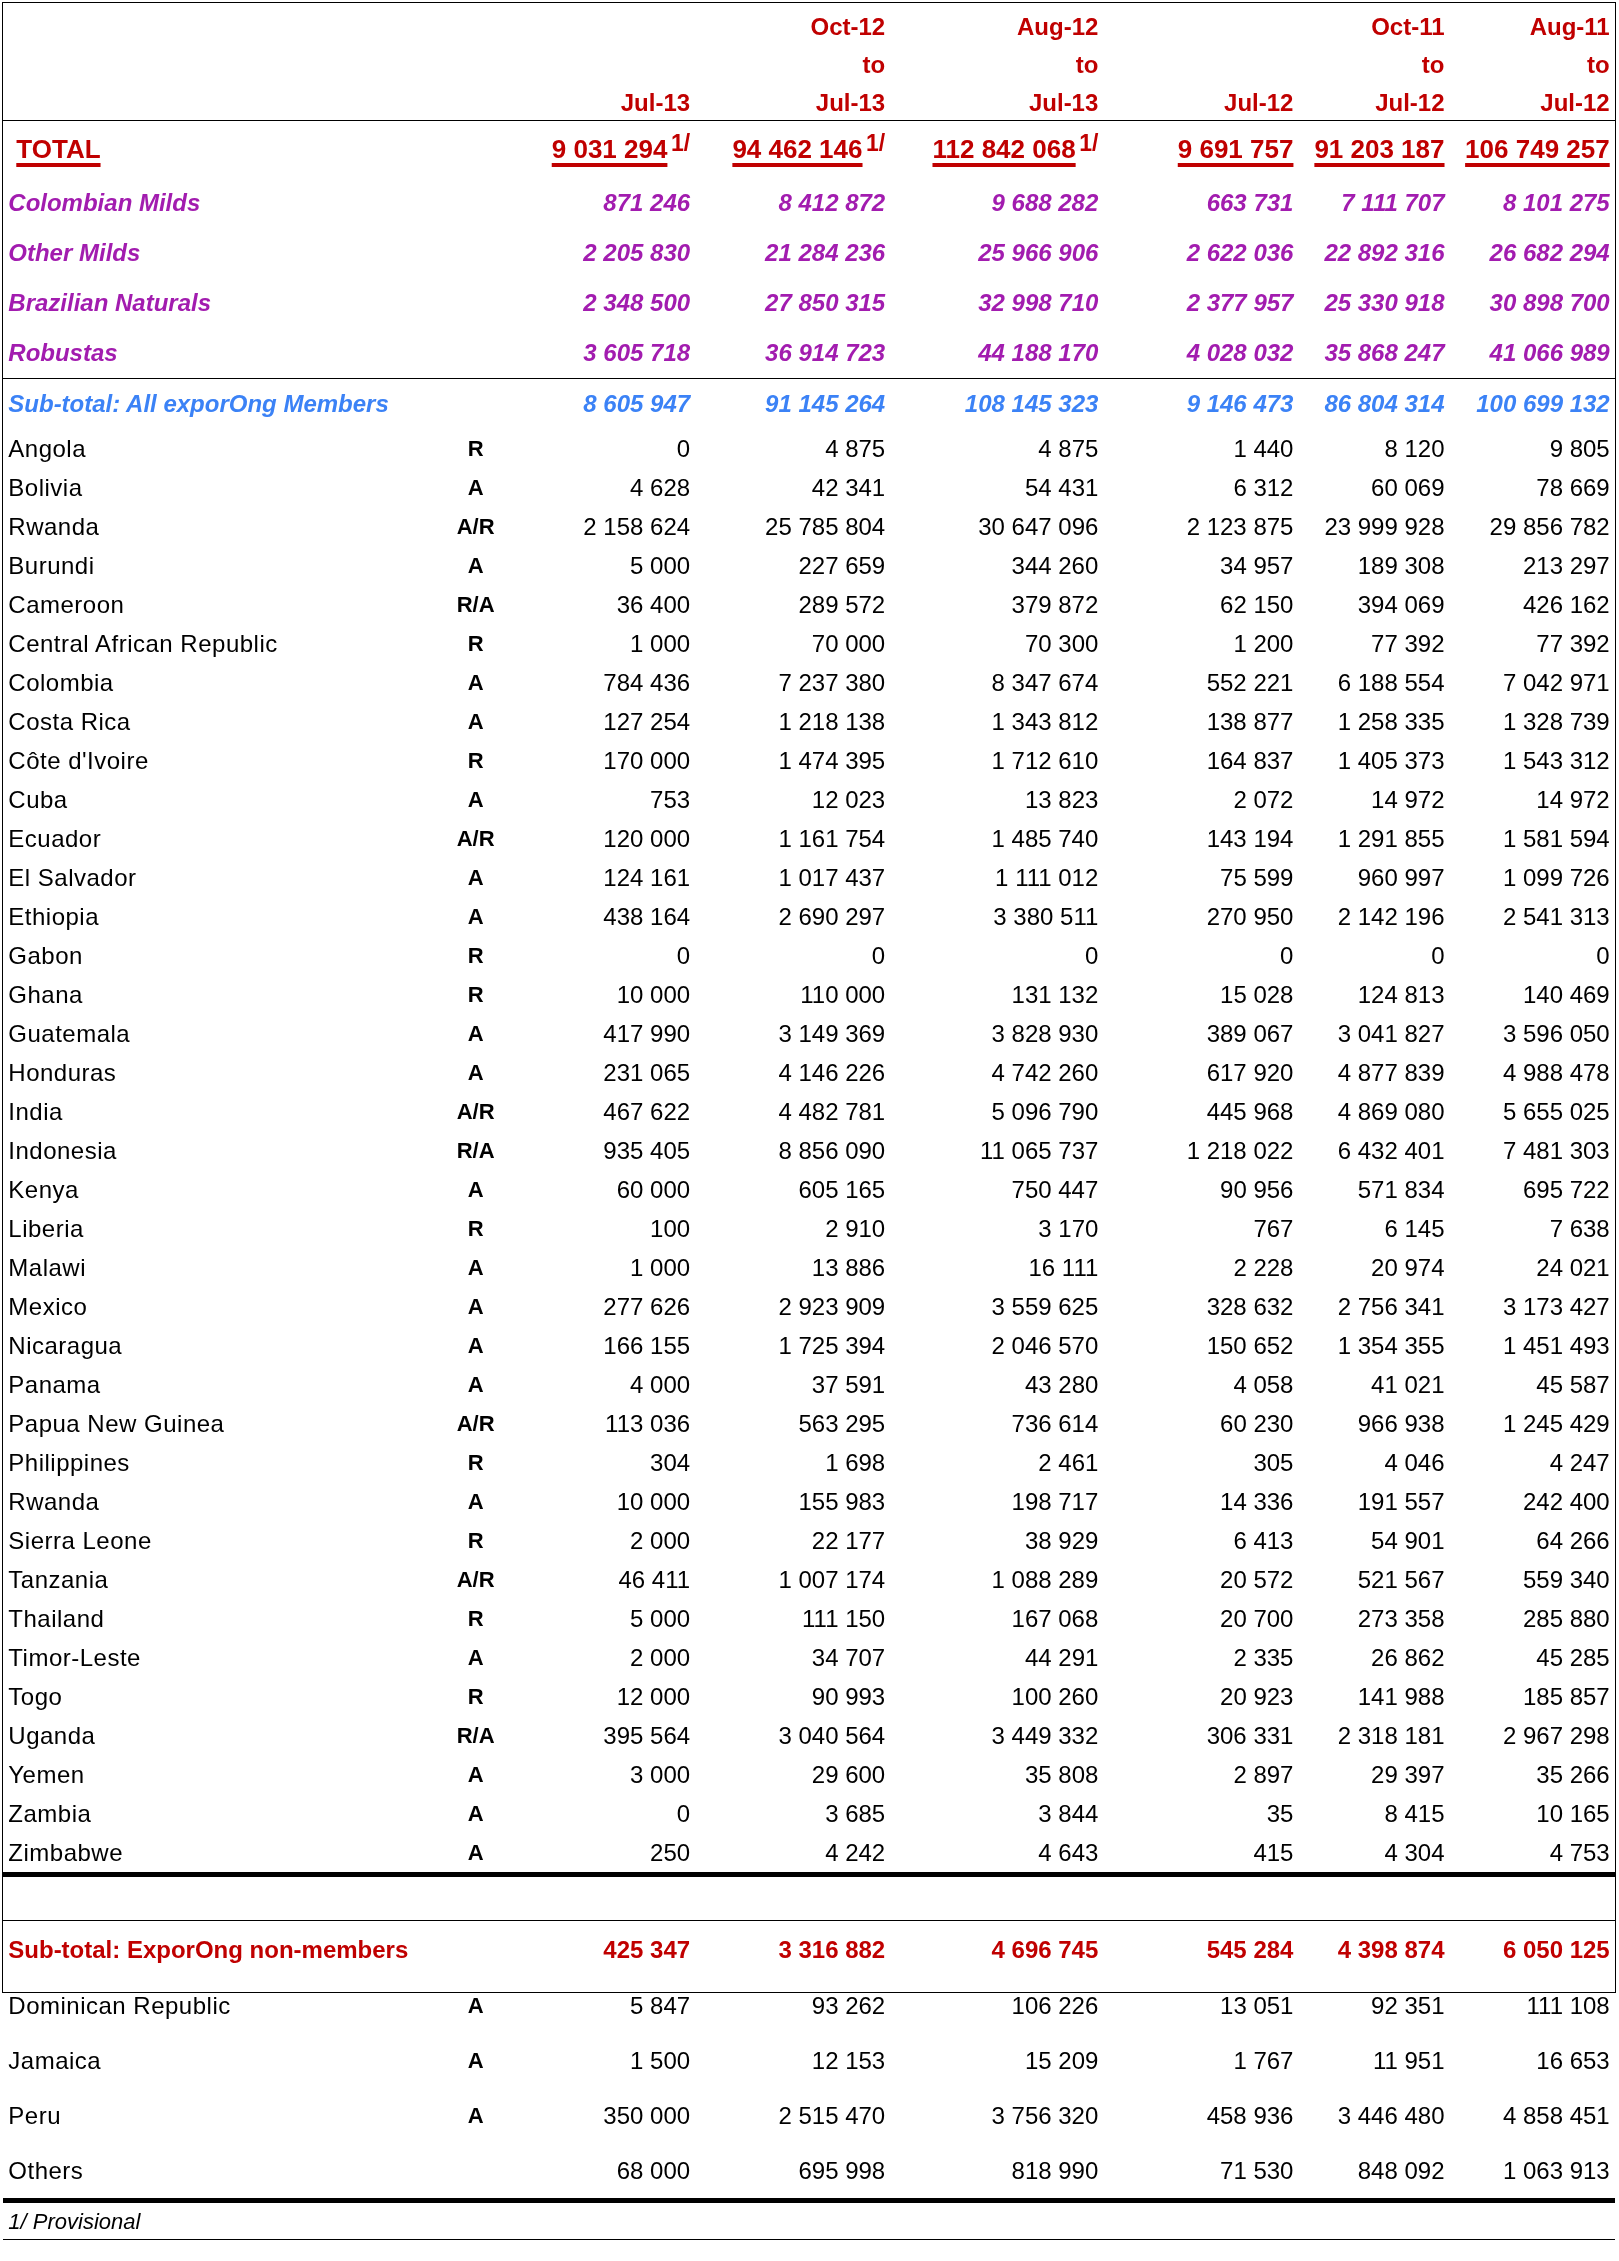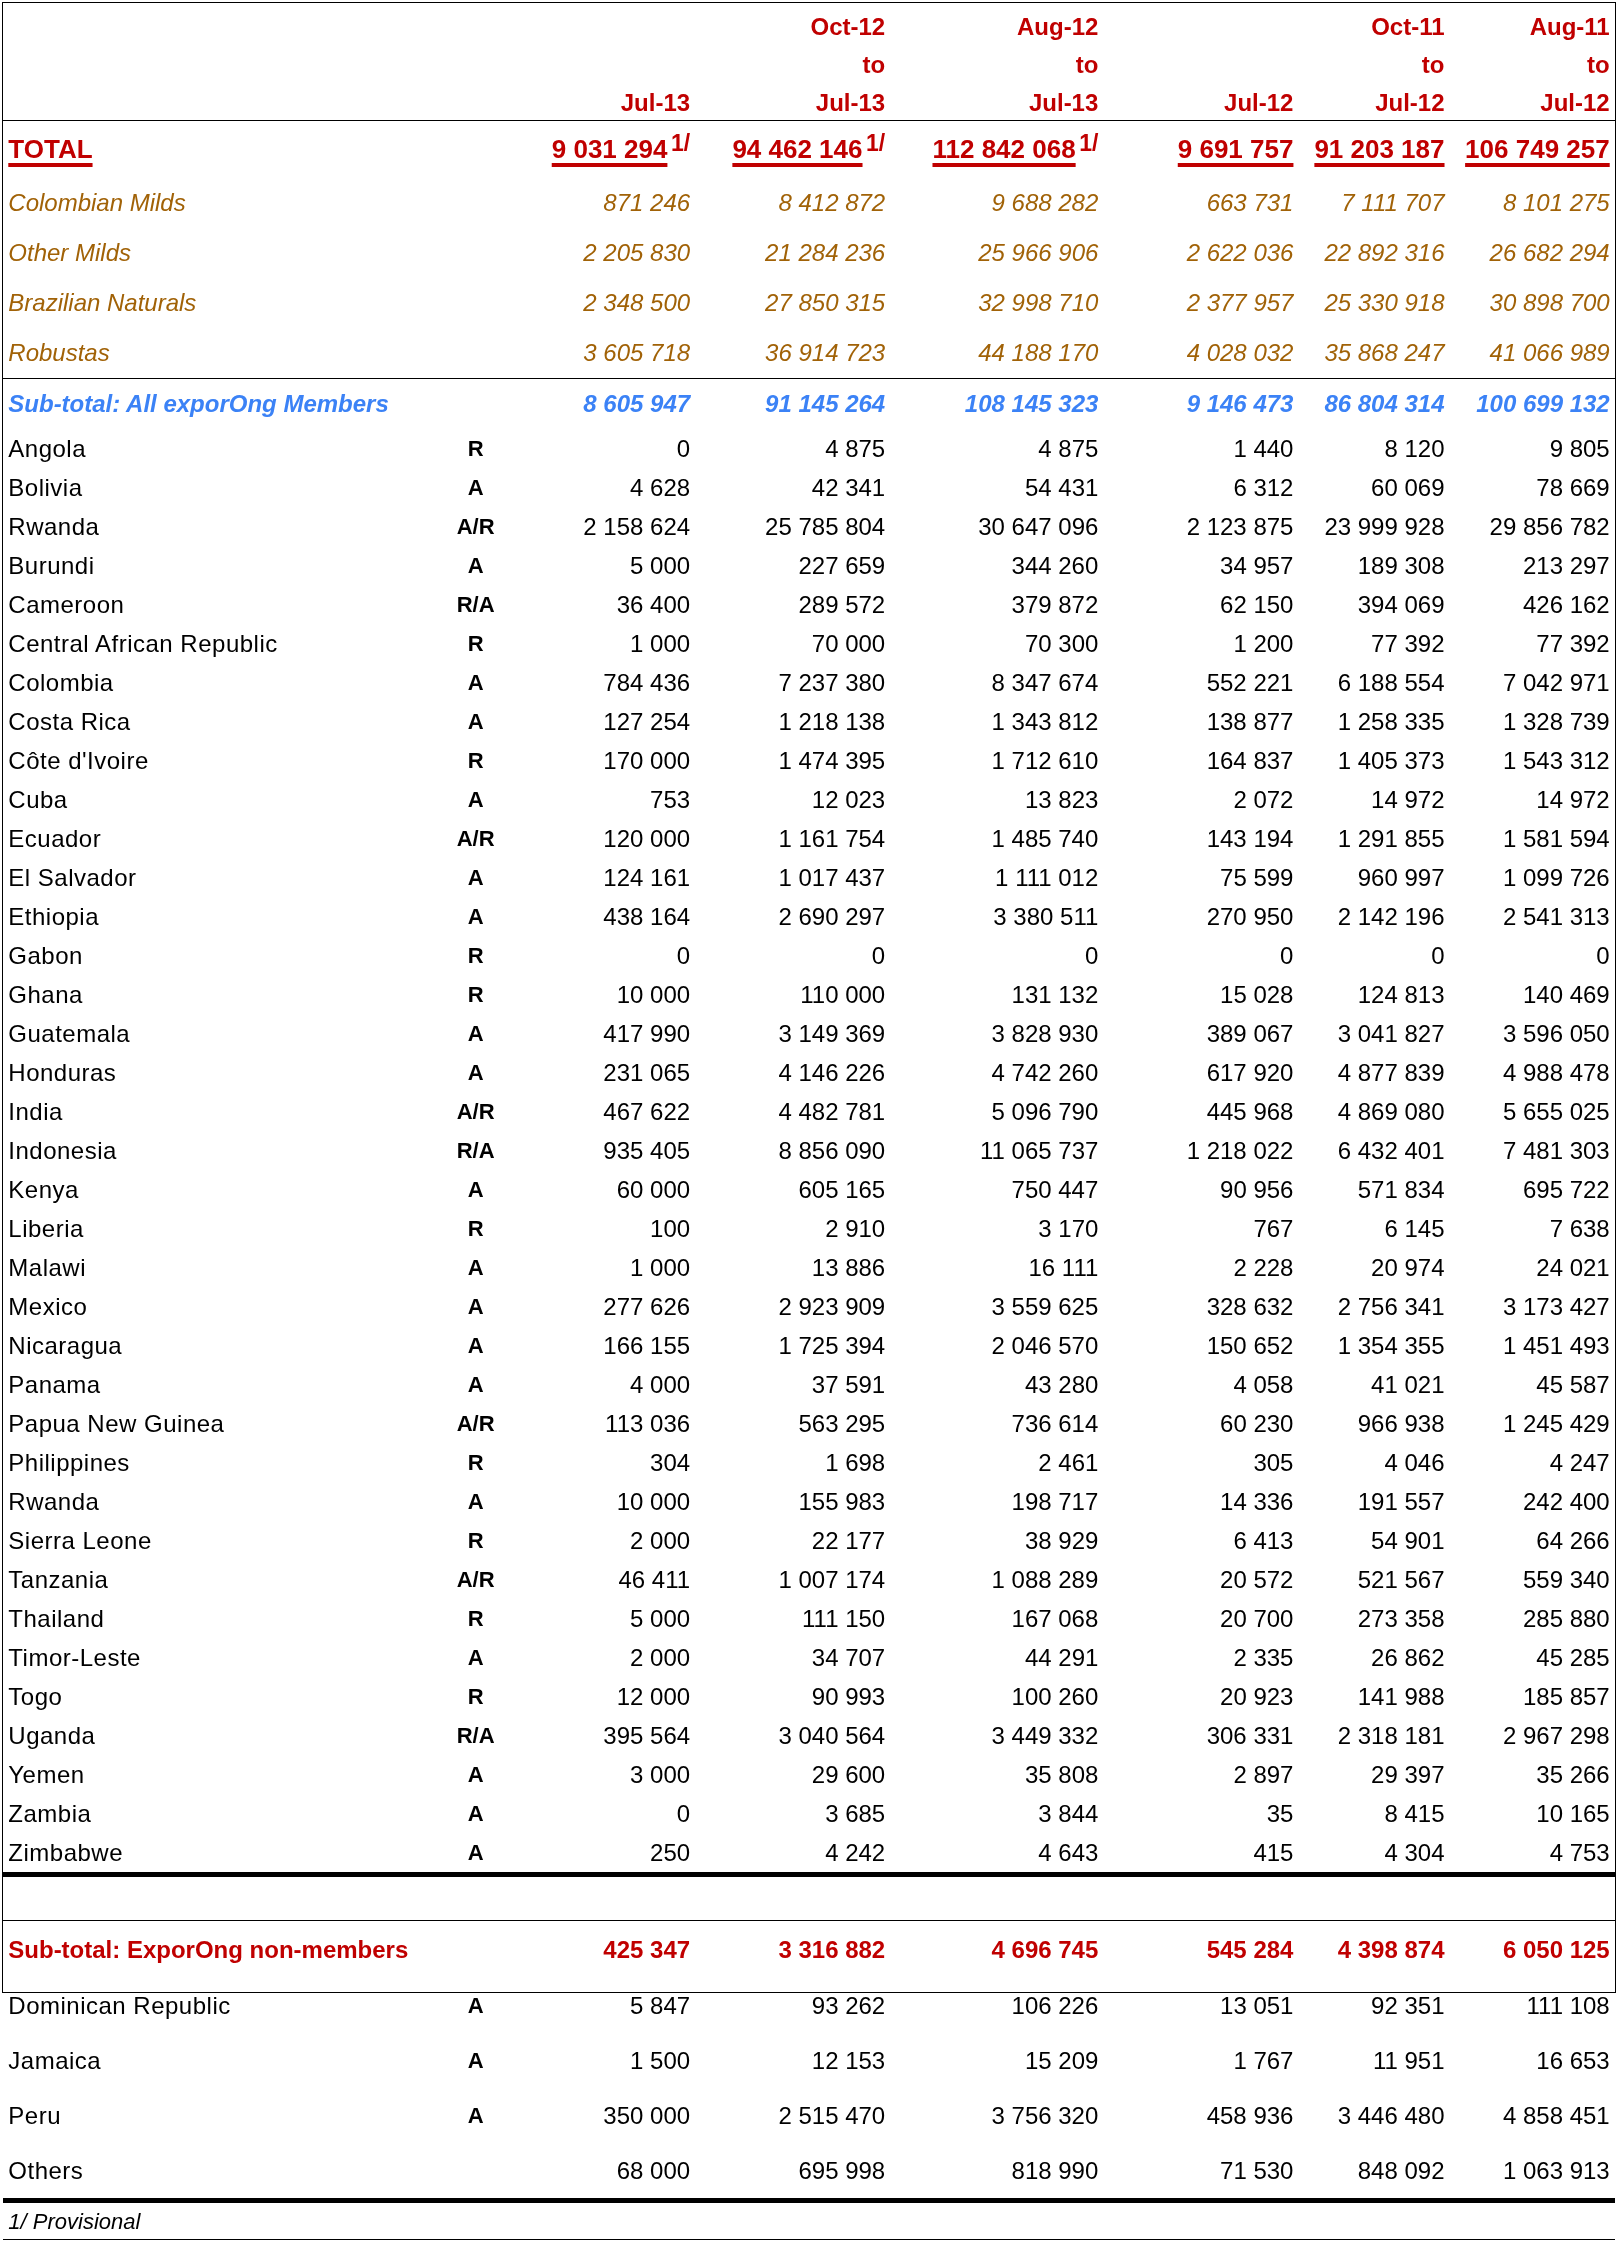--- a/index.html
+++ b/index.html
@@ -16,23 +16,23 @@
   col.c-v4 { width: 195px; }
   col.c-v5 { width: 151px; }
   col.c-v6 { width: 165px; }
   td { padding: 0 5.3px; white-space: nowrap; overflow: visible; }
   .num { text-align: right; }
   
   .hdr td { font-size: 24px; font-weight: bold; color: #c00000; text-align: right; height: 38px; vertical-align: bottom; }
   .hdr-last td { padding-bottom: 3.5px; border-bottom: 1.8px solid #000; }
   
   .total td { font-size: 26px; font-weight: bold; color: #c00000; height: 57px; vertical-align: middle; }
-  .total .u { text-decoration: underline; text-decoration-thickness: 4.4px; text-underline-offset: 5.3px; }
+  .total .u { text-decoration: underline; text-decoration-thickness: 4.4px; text-underline-offset: 5.3px; margin-left: 8px; }
   .fn { font-size: 23px; position: relative; top: -7px; margin-left: 3.5px; }
-  .group td { font-size: 24px; font-weight: normal; font-style: italic; color: #a16207; height: 50px; }
+  .group td { font-size: 24px; font-weight: bold; font-style: italic; color: #a21caf; height: 50px; }
   .subtotal td { font-size: 24px; font-weight: bold; font-style: italic; color: #3b82f6; height: 50px; border-top: 1.8px solid #000; }
   .country td { font-size: 24px; height: 39px; }
   .country .type { font-weight: bold; font-size: 22px; text-align: center; padding-left: 0; }
   .country .name { letter-spacing: 0.5px; }
   .thick-bottom td { border-bottom: 5.3px solid #000; }
   .spacer td { height: 43px; border-bottom: 1.8px solid #000; }
   .nonmember td { height: 55px; }
   .subtotal2 td { font-size: 24px; font-weight: bold; color: #c00000; height: 57px; }
   .others td { border-bottom: 5.3px solid #000; }
   .provisional { font-size: 22px; font-style: italic; padding: 5.3px 5.3px 3.5px 5.3px; border-bottom: 1.8px solid #000; height: 26.6px; }

